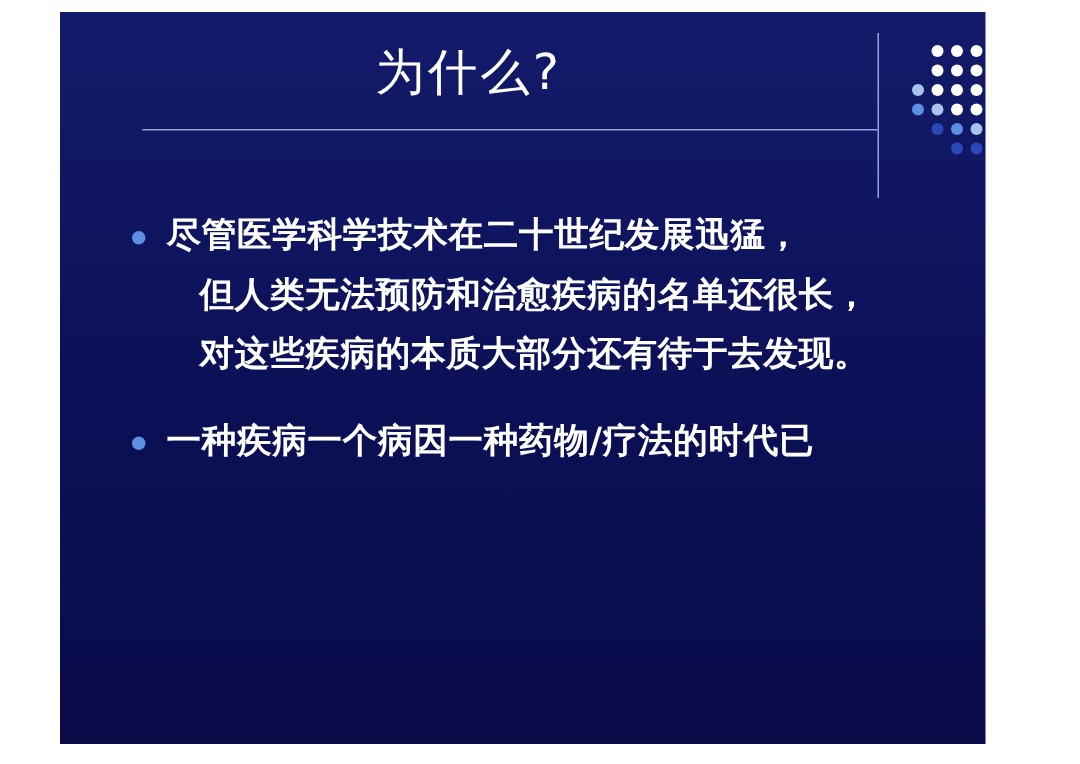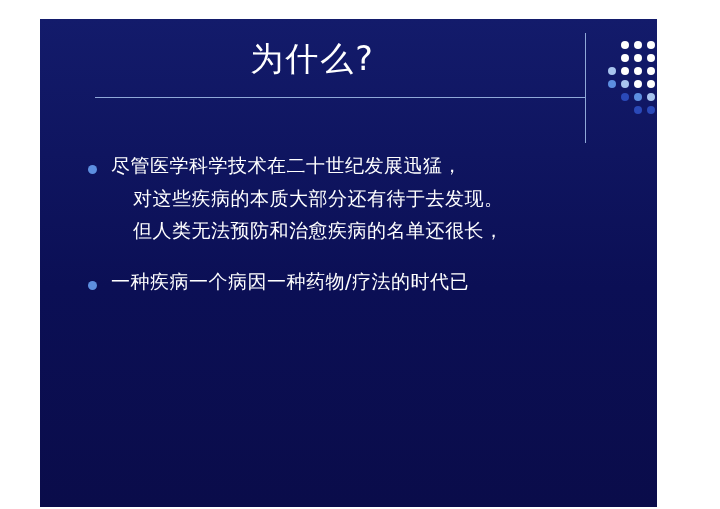--- a/index.html
+++ b/index.html
@@ -9,21 +9,21 @@
   }
   body {
     width: 720px;
     height: 509px;
     font-family: "Liberation Sans", sans-serif;
     overflow: hidden;
   }
   .slide {
     position: absolute;
     left: 40px;
-    top: 19px;
+    top: 8px;
     width: 617px;
     height: 488px;
     background: #0d1060;
     background: linear-gradient(180deg, #131b6b 0%, #0b0f55 55%, #0a0c4a 100%);
     overflow: hidden;
   }
   .title-area {
     position: absolute;
     left: 0;
     top: 18px;
@@ -81,25 +81,26 @@
     flex: 0 0 auto;
     width: 9px;
     height: 9px;
     border-radius: 50%;
     background: #5d8fe0;
     margin-top: 16px;
     margin-right: 14px;
   }
   .bullet-text {
     font-family: "DejaVu Sans", sans-serif;
-    font-size: 19px;
+    font-size: 23px;
     line-height: 1.72;
     color: #ffffff;
     text-indent: 0;
     letter-spacing: 0.5px;
+    font-weight: bold;
   }
   .bullet-text .ln {
     display: block;
     white-space: nowrap;
   }
   .bullet-text .ln.indent {
     padding-left: 22px;
   }
 </style>
 </head>
@@ -147,22 +148,22 @@
     <span class="dot" style="left:48px; top:65px; background:#2a49b8"></span>
     <span class="dot" style="left:61px; top:65px; background:#5d8fe0"></span>
   </div>
 
   <div class="body-area">
 
     <div class="bullet-row">
       <span class="bullet-dot"></span>
       <div class="bullet-text">
         <span class="ln">尽管医学科学技术在二十世纪发展迅猛，</span>
+        <span class="ln indent">但人类无法预防和治愈疾病的名单还很长，</span>
         <span class="ln indent">对这些疾病的本质大部分还有待于去发现。</span>
-        <span class="ln indent">但人类无法预防和治愈疾病的名单还很长，</span>
       </div>
     </div>
 
     <div class="bullet-row">
       <span class="bullet-dot"></span>
       <div class="bullet-text">
         <span class="ln">一种疾病一个病因一种药物/疗法的时代已</span>
       </div>
     </div>
 

